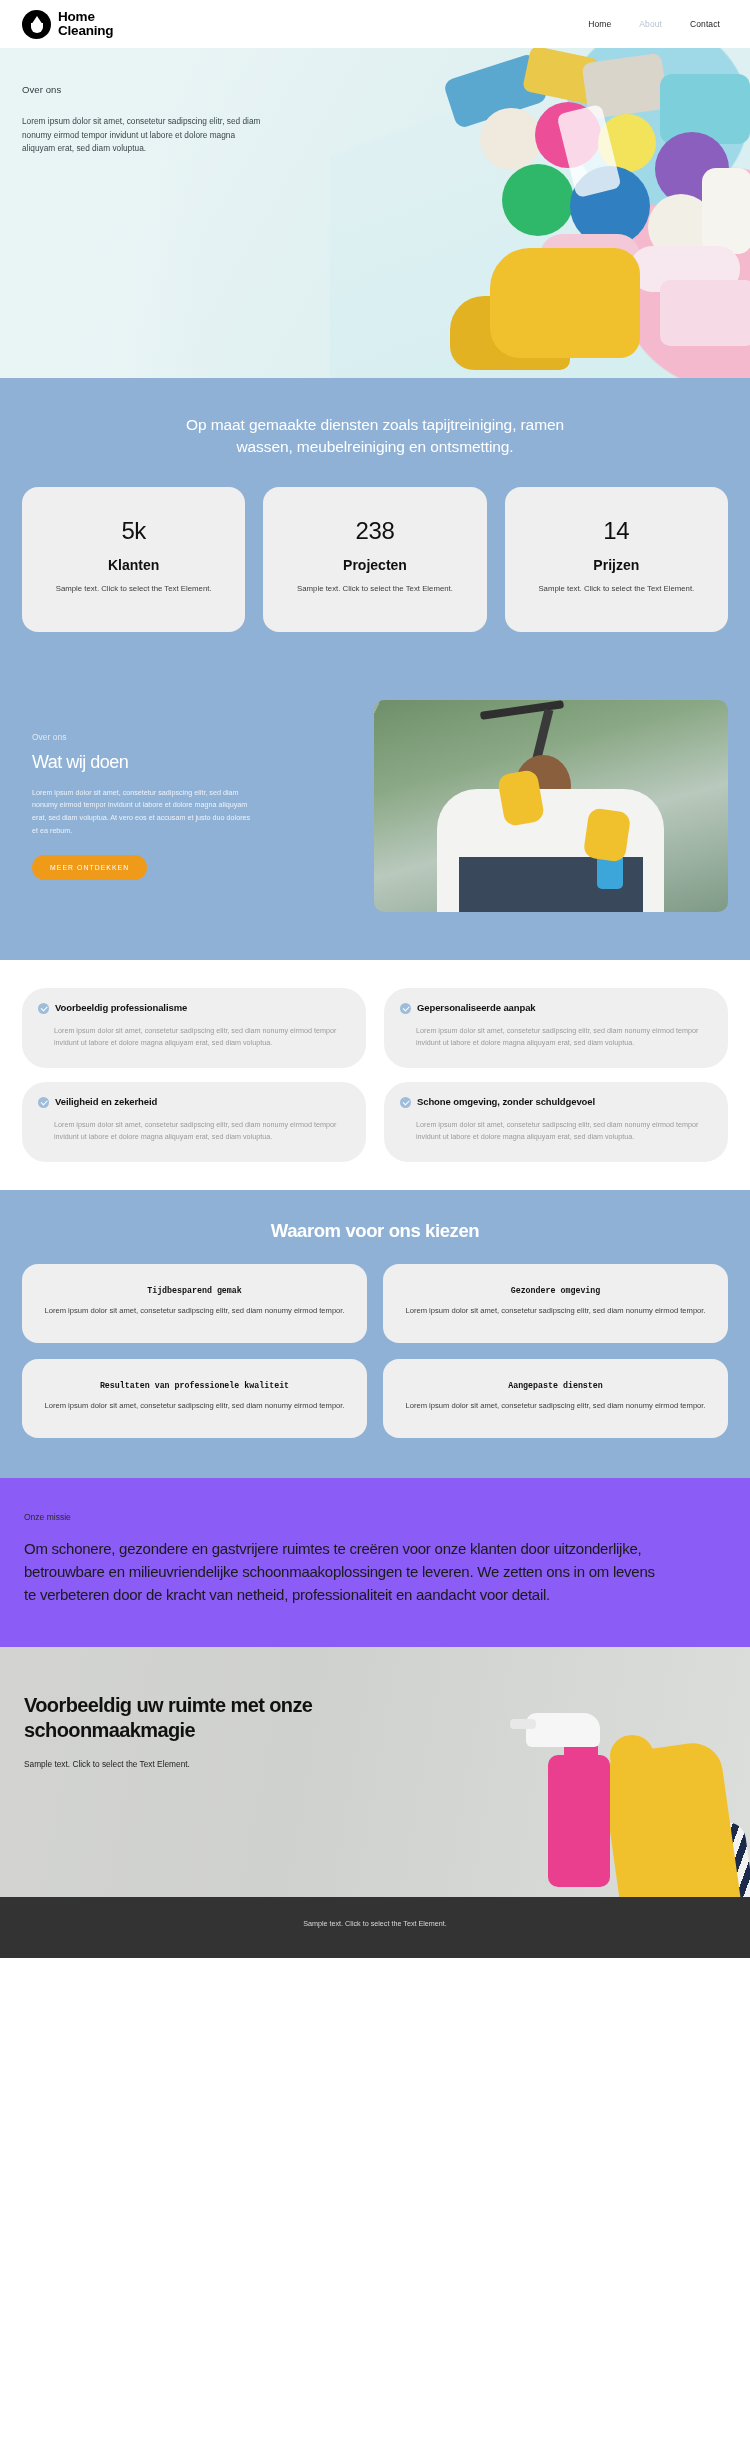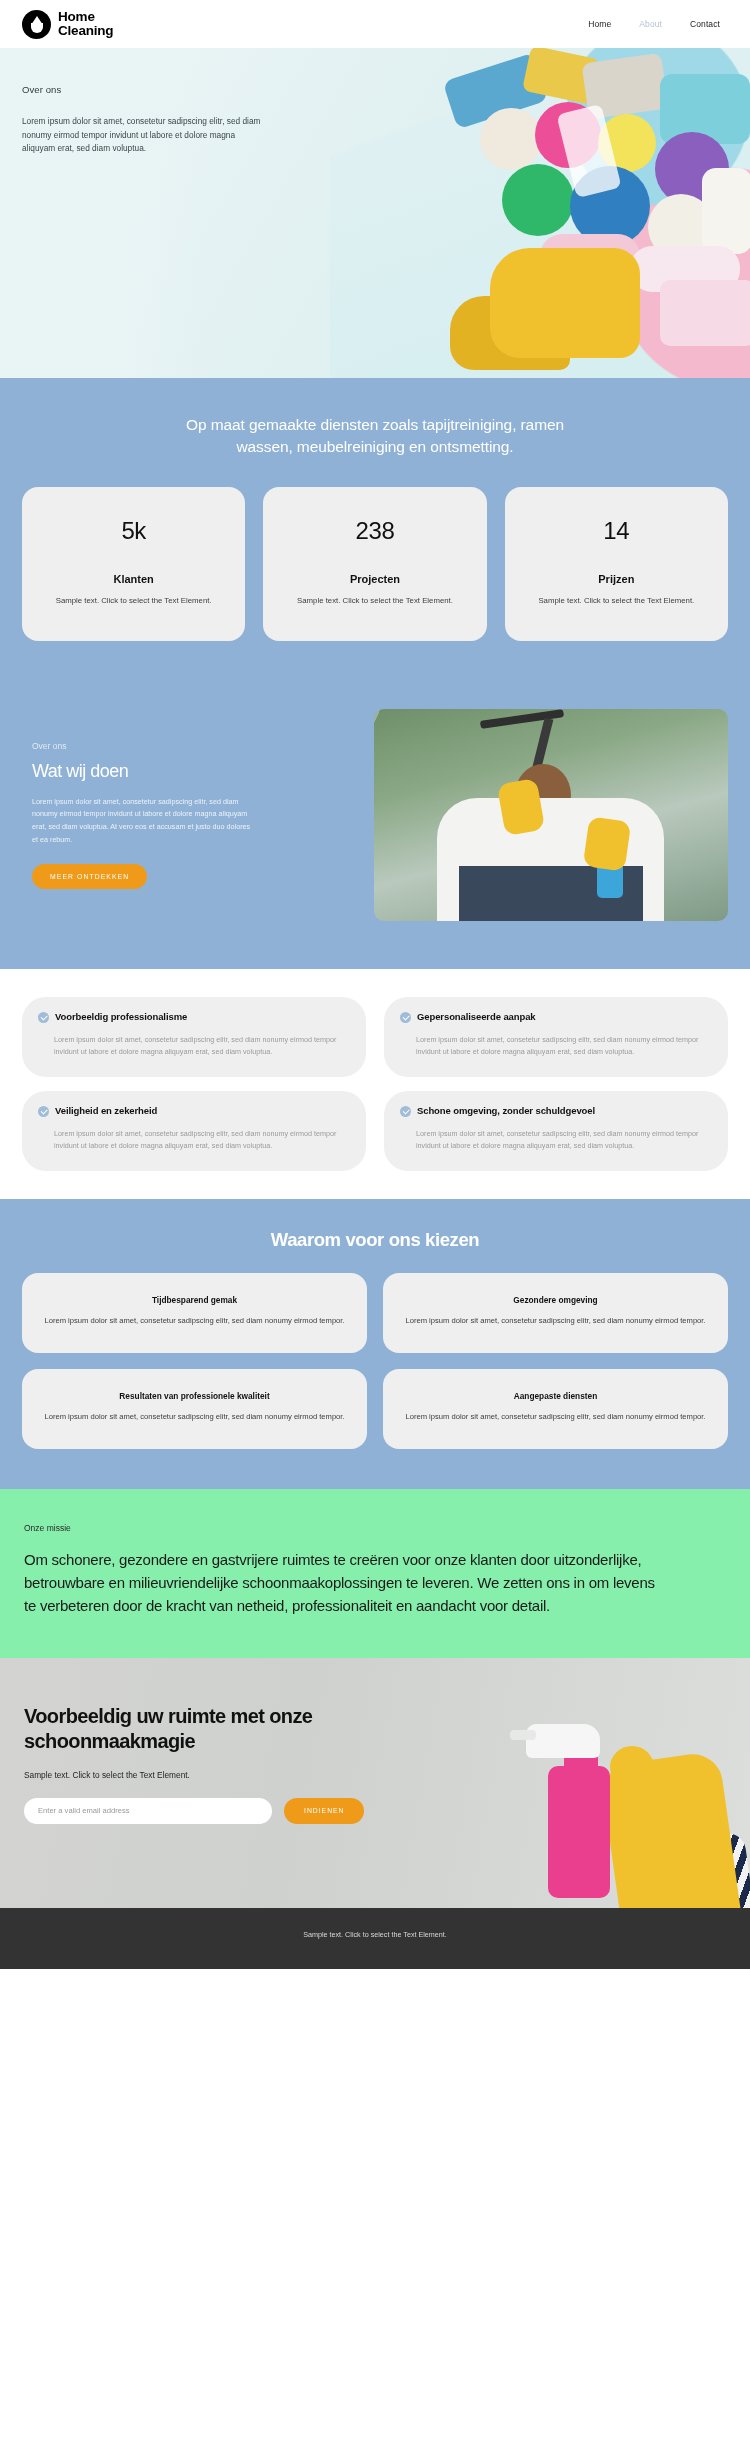--- a/index.html
+++ b/index.html
@@ -115,21 +115,21 @@
     line-height: 1.45; font-weight: 400; letter-spacing: -0.1px;
     max-width: 420px; margin: 0 auto 28px auto;
   }
   .stats { display: flex; gap: 18px; }
   .stat-card {
     flex: 1; background: #efefef; border-radius: 16px;
     padding: 30px 18px 34px 18px; text-align: center;
     min-height: 145px;
   }
   .stat-num { font-size: 24px; font-weight: 300; color: #111; letter-spacing: -0.4px; }
-  .stat-label { margin-top: 28px; font-size: 11px; font-weight: 700; color: #111; }
+  .stat-label { margin-top: 12px; font-size: 14px; font-weight: 700; color: #111; }
   .stat-desc { margin-top: 10px; font-size: 7.8px; line-height: 1.55; color: #3d3d3d; }
 
   
   .about {
     background: #8fb1d5;
     padding: 22px 22px 48px 22px;
     display: flex; align-items: center; gap: 24px;
   }
   .about-left { width: 48%; padding-left: 10px; }
   .about-eyebrow { font-size: 8.5px; color: #eef3f9; opacity: .85; margin-bottom: 10px; }
@@ -188,25 +188,25 @@
   .why { background: #8fb1d5; padding: 30px 22px 40px 22px; }
   .why h2 {
     text-align: center; color: #fff; font-size: 18.5px; font-weight: 700;
     letter-spacing: -0.4px; margin-bottom: 22px;
   }
   .why-grid { display: grid; grid-template-columns: 1fr 1fr; gap: 16px; }
   .why-card {
     background: #efefef; border-radius: 16px; padding: 22px 20px 26px 20px;
     text-align: center; min-height: 78px;
   }
-  .why-title { font-size: 8.3px; font-weight: 700; color: #111; }
+  .why-title { font-size: 8.3px; font-weight: 700; color: #111; font-family: Liberation Mono, monospace; }
   .why-desc { margin-top: 10px; font-size: 7.6px; line-height: 1.6; color: #3d3d3d; }
 
   
-  .mission { background: #86efac; padding: 34px 24px 40px 24px; }
+  .mission { background: #8b5cf6; padding: 34px 24px 40px 24px; }
   .mission-eyebrow { font-size: 8.5px; color: #2a2a2a; margin-bottom: 16px; }
   .mission-text {
     font-size: 15px; line-height: 1.52; color: #1a1a1a;
     font-weight: 400; letter-spacing: -0.25px; max-width: 640px;
   }
 
   
   .cta {
     position: relative; overflow: hidden;
     background: linear-gradient(100deg, #d3d4d2 0%, #cfd1cf 40%, #dcdedb 100%);
@@ -412,24 +412,20 @@
       <span class="cp cp-arm"></span>
       <span class="cp cp-bottle"></span>
       <span class="cp cp-bottle-neck"></span>
       <span class="cp cp-trigger"></span>
       <span class="cp cp-nozzle"></span>
       <span class="cp cp-thumb"></span>
     </div>
     <div class="cta-inner">
       <h2>Voorbeeldig uw ruimte met onze schoonmaakmagie</h2>
       <div class="cta-sub">Sample text. Click to select the Text Element.</div>
-      <div class="cta-form">
-        <input class="cta-input" type="email" placeholder="Enter a valid email address" style="">
-        <button class="cta-submit">INDIENEN</button>
-      </div>
     </div>
   </div>
 
   <div class="footer">
     <div class="footer-text">Sample text. Click to select the Text Element.</div>
   </div>
 
 </div>
 
 </body></html>

